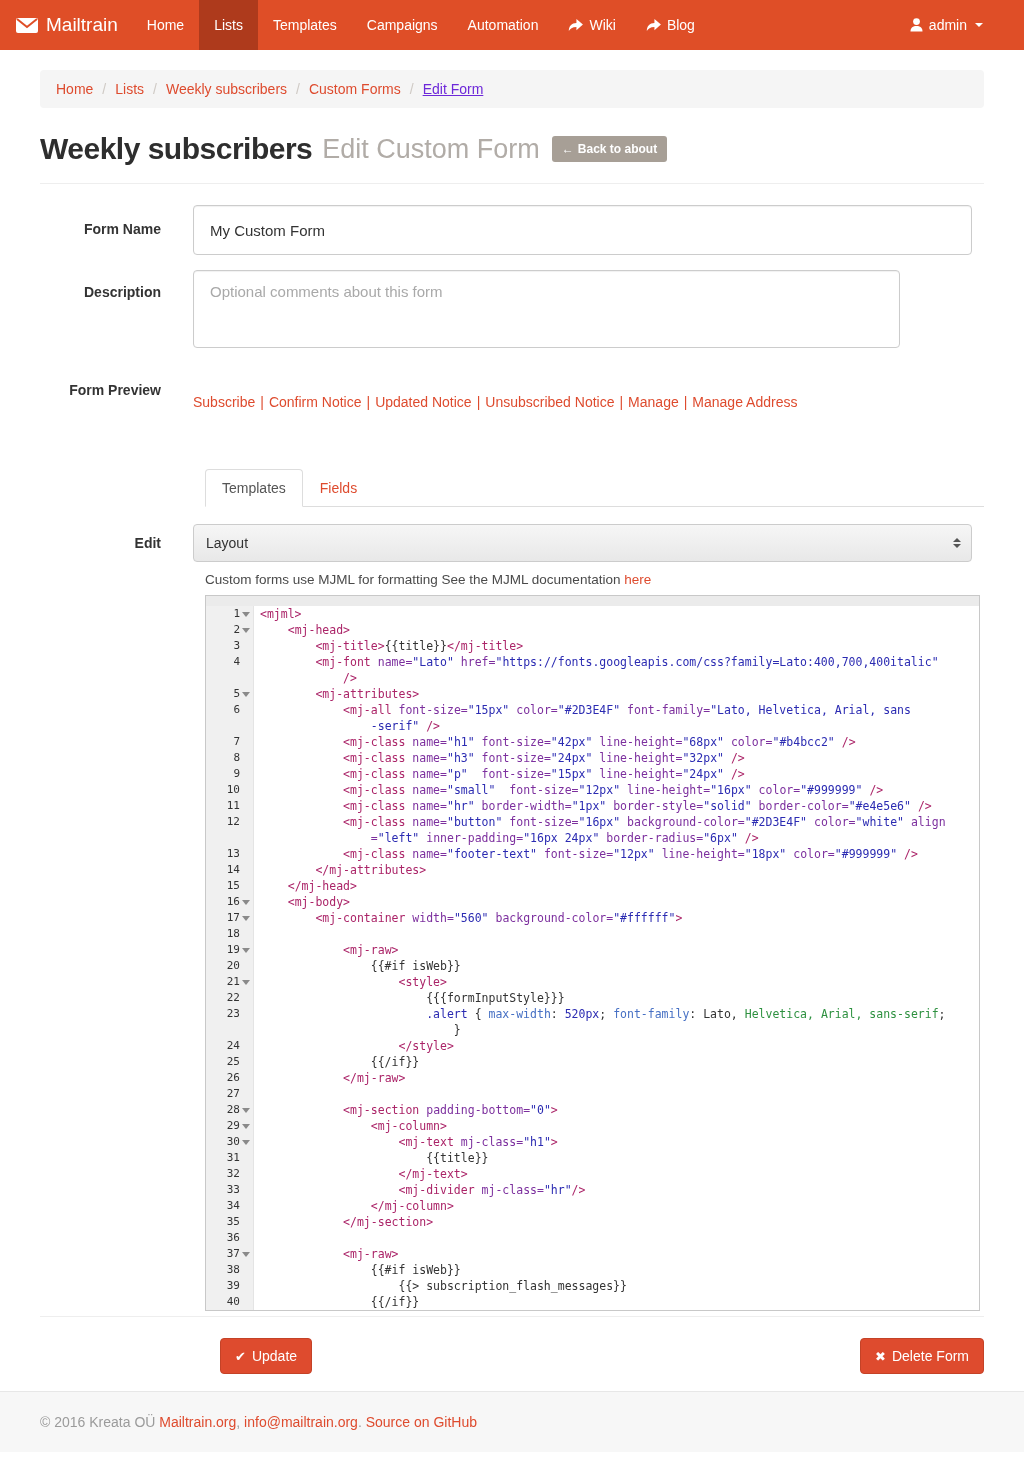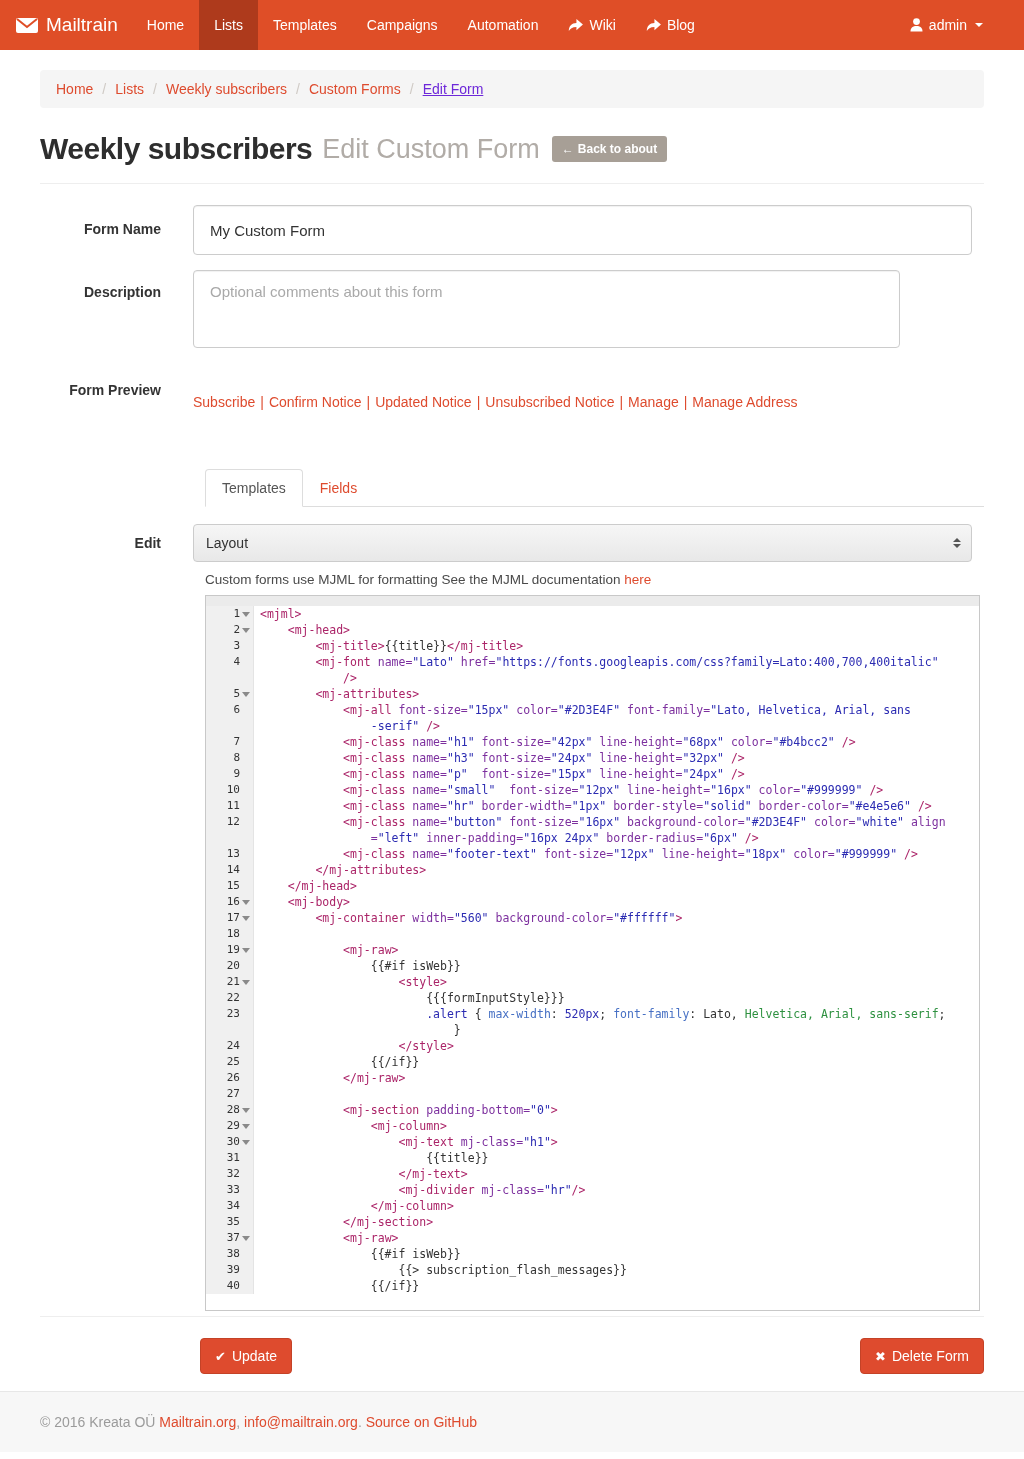--- a/index.html
+++ b/index.html
@@ -93,21 +93,21 @@
   .tk-s { color:#2b2bb2; }   
   .tk-p { color:#333333; }   
   .tk-c { color:#4670c4; }   
   .tk-k { color:#2e9140; }   
   
   hr.rule2 { border:none; border-top:1px solid #eee; margin:5px 40px 0; }
   .actions { margin:21px 40px 0; height:38px; position:relative; }
   .btn { border-radius:4px; font-size:14px; color:#fff; padding:9px 14px; cursor:pointer;
     border:1px solid #c44227; background:#de4b2e; font-family:"Liberation Sans",sans-serif; }
   .btn .ic { margin-right:6px; font-size:13px; }
-  .btn-update { position:absolute; left:160px; top:0; }
+  .btn-update { position:absolute; left:180px; top:0; }
   .btn-delete { position:absolute; right:0; top:0; }
   
   .footer { margin-top:15px; background:#f7f7f7; border-top:1px solid #e7e7e7;
     height:61px; padding:22px 40px 0; font-size:14px; color:#9b9b9b; }
   .footer a { color:#de4b2e; text-decoration:none; cursor:pointer; }
 </style>
 </head>
 <body>
 
 <div class="navbar">
@@ -503,20 +503,27 @@
         </div>
         <div class="ed-row">
           <div class="ed-gutter">
             <span class="ed-num">35</span>
             <span class="ed-fold"></span>
           </div>
           <div class="ed-line"><span class="tk-p">            </span><span class="tk-g">&lt;/mj-section&gt;</span></div>
         </div>
         <div class="ed-row">
           <div class="ed-gutter">
+            <span class="ed-num">36</span>
+            <span class="ed-fold"></span>
+          </div>
+          <div class="ed-line"></div>
+        </div>
+        <div class="ed-row">
+          <div class="ed-gutter">
             <span class="ed-num">37</span>
             <span class="ed-fold on"></span>
           </div>
           <div class="ed-line"><span class="tk-p">            </span><span class="tk-g">&lt;mj-raw&gt;</span></div>
         </div>
         <div class="ed-row">
           <div class="ed-gutter">
             <span class="ed-num">38</span>
             <span class="ed-fold"></span>
           </div>

